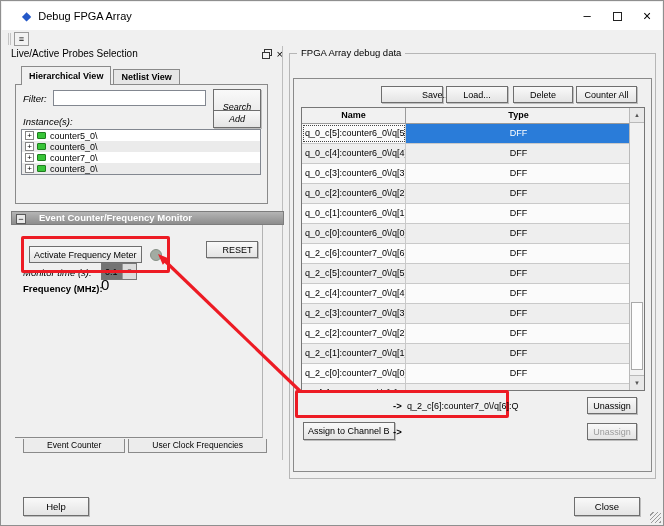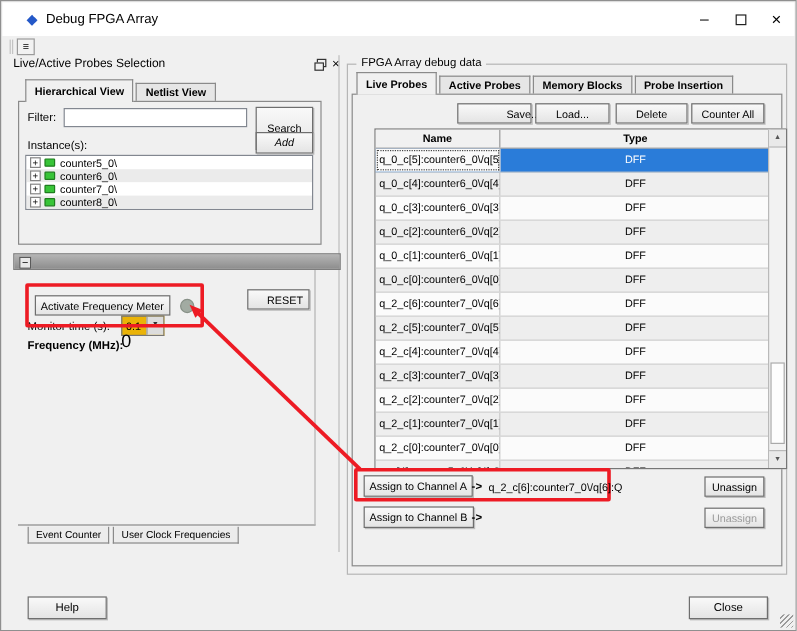--- a/index.html
+++ b/index.html
@@ -35,21 +35,21 @@
   .tabbar { position:absolute; display:flex; align-items:flex-end; }
   .tab { font-size:9px; font-weight:bold; padding:0 7px; height:16px; line-height:15px; background:#e6e6e6; border:1px solid #8a8a8a; border-bottom:none; margin-right:2px; white-space:nowrap; }
   .tab.active { height:19px; line-height:18px; background:#f0f0f0; z-index:3; }
   .left-tabs { left:20px; top:65px; height:19px;align-items:flex-end; }
   .right-tabs { left:296px; top:59px; height:19px; }
 
   .panel { position:absolute; border:1px solid #8a8a8a; background:#f0f0f0; z-index:1; }
   .left-tab-frame { left:14px; top:83px; width:253px; height:120px; }
   .right-tab-frame { left:292px; top:77px; width:359px; height:394px; }
 
-  .lbl { position:absolute; font-size:9.5px; z-index:2; }
+  .lbl { position:absolute; font-size:9.5px; z-index:2;font-style:italic; }
   .filter-input { position:absolute; left:52px; top:89px; width:153px; height:16px; border:1px solid #828790; background:#fff; font-size:9.5px; padding:0 3px; z-index:2; }
 
   .btn { position:absolute; font-family:"Liberation Sans", sans-serif; font-size:9px; color:#000; background:linear-gradient(#f9f9f9,#e4e4e4); border:1px solid #6e6e6e; box-shadow:1px 1px 0 #bdbdbd; padding:0 4px; z-index:2; white-space:nowrap; }
 
   .inst-list { position:absolute; left:20px; top:128px; width:240px; height:46px; background:#fff; border:1px solid #828790; overflow:hidden; z-index:2; }
   .inst-row { display:flex; align-items:center; height:11px; padding-left:3px; font-size:9px; background:#fff; }
   .inst-row.alt { background:#ebebeb; }
   .expander { width:9px; height:9px; border:1px solid #848484; background:#fff; font-size:8px; line-height:7px; text-align:center; margin-right:3px; flex:none; }
   .chip { width:9px; height:7px; background:var(--green,#38c438); border:1px solid #1f7d1f; border-radius:1px; margin-right:4px; flex:none; }
   .inst-label { white-space:nowrap; }
@@ -58,37 +58,37 @@
   .collapse { position:absolute; left:4px; top:2px; width:10px; height:10px; background:#e9e9e9; border:1px solid #5a5a5a; color:#000; font-size:9px; line-height:8px; text-align:center; font-weight:normal; }
 
   .freq-frame { position:absolute; left:14px; top:224px; width:248px; height:213px; border-right:1px solid #b3b3b3; border-bottom:1px solid #8a8a8a; z-index:1; }
 
   .red-box { border:3px solid var(--red,#ed1b24); border-radius:2px; z-index:10; }
   .red-box-a { position:absolute; left:20px; top:235px; display:inline-flex; align-items:center; padding:7px 5px; z-index:10; }
   .led { width:12px; height:12px; border-radius:50%; background:var(--led,#a2aba2); border:1px solid #879087; margin-left:8px; }
   .red-box-a .btn { position:static; height:17px; box-shadow:none; }
 
   .reset { left:205px; top:240px; width:52px; height:17px;padding-left:15px; }
-  .combo { position:absolute; left:100px; top:262px; width:36px; height:17px; background:#eab308; border:1px solid #767676; z-index:2; }
+  .combo { position:absolute; left:100px; top:262px; width:36px; height:17px; background:#737373; border:1px solid #767676; z-index:2; }
   .combo-val { position:absolute; left:3px; top:1px; font-size:9px; line-height:14px; }
   .combo-btn { position:absolute; right:0; top:0; bottom:0; width:14px; background:#dcdcdc; border-left:1px solid #9a9a9a; font-size:6px; line-height:15px; text-align:center; color:#333; }
 
   .freq-label { position:absolute; left:22px; top:282px; font-size:9.5px; font-weight:bold; z-index:2; }
   .freq-value { position:absolute; left:100px; top:275px; font-size:15px; z-index:2; }
   .signal { position:absolute; left:22px; top:300px; font-size:9.5px; z-index:2; }
 
   .bottom-tabs { position:absolute; left:22px; top:436px; height:19px; display:flex; align-items:flex-start; z-index:2; }
-  .btab { font-size:8.5px; padding:0 6px; height:14px; line-height:13px; margin-top:2px; background:#ececec; border:1px solid #8a8a8a; border-top:none; margin-right:3px; white-space:nowrap; }
+  .btab { font-size:8.5px; padding:0 23px; height:14px; line-height:13px; margin-top:2px; background:#ececec; border:1px solid #8a8a8a; border-top:none; margin-right:3px; white-space:nowrap; }
   .btab.active { height:17px; line-height:16px; margin-top:0; background:#f0f0f0; border-top:1px solid #f0f0f0; }
 
   
   .groupbox { position:absolute; left:288px; top:52px; width:367px; height:426px; border:1px solid #b6b6b6; }
   .legend { position:absolute; left:296px; top:46px; padding:0 4px; background:#f0f0f0; font-size:9.5px; z-index:2; }
 
-  .table { position:absolute; left:311px; top:106px; width:344px; height:284px; border:1px solid #767676; background:#fff; overflow:hidden; z-index:2; }
+  .table { position:absolute; left:300px; top:106px; width:344px; height:284px; border:1px solid #767676; background:#fff; overflow:hidden; z-index:2; }
   .thead { display:flex; height:16px; width:329px; background:#f1f1f1; border-bottom:1px solid #9a9a9a; }
   .th { font-size:9px; font-weight:bold; line-height:15px; text-align:center; }
   .th.name { width:104px; border-right:1px solid #9a9a9a; }
   .th.type { flex:1; }
   .tbody { width:329px; }
   .trow { display:flex; height:20px; border-bottom:1px solid #c9c9c9; background:#fbfbfb; }
   .trow.alt { background:#eeeeee; }
   .td { font-size:9px; line-height:19px; white-space:nowrap; overflow:hidden; }
   .td.name { width:104px; padding-left:3px; border-right:1px solid #c9c9c9; }
   .td.type { flex:1; text-align:center; }
@@ -157,21 +157,21 @@
   <div class="dock-edge"></div>
 
   <div class="tabbar left-tabs">
     <div class="tab active">Hierarchical View</div>
     <div class="tab">Netlist View</div>
   </div>
   <div class="panel left-tab-frame"></div>
 
   <span class="lbl" style="left:22px; top:92px;">Filter:</span>
   <input class="filter-input" value="" style="">
-  <button class="btn" style="left:212px; top:88px; width:48px; height:36px;">Search</button>
+  <button class="btn" style="left:212px; top:88px; width:48px; height:36px;font-style:italic;">Search</button>
 
   <span class="lbl" style="left:22px; top:115px;">Instance(s):</span>
   <button class="btn" style="left:212px; top:109px; width:48px; height:18px;font-style:italic;">Add</button>
   <div class="inst-list">
       <div class="inst-row">
         <span class="expander">+</span>
         <span class="chip"></span>
         <span class="inst-label">counter5_0\</span>
       </div>
       <div class="inst-row alt">
@@ -186,20 +186,21 @@
       </div>
       <div class="inst-row alt">
         <span class="expander">+</span>
         <span class="chip"></span>
         <span class="inst-label">counter8_0\</span>
       </div>
     </div>
 
   <div class="sec-header">
     <span class="collapse">−</span>
+    <span>Event Counter/Frequency Monitor</span>
   </div>
 
   <div class="freq-frame"></div>
 
   <div class="red-box red-box-a">
     <button class="btn">Activate Frequency Meter</button>
     <span class="led"></span>
   </div>
   <button class="btn reset">RESET</button>
 
@@ -213,26 +214,20 @@
   <span class="freq-value">0</span>
 
   <div class="bottom-tabs">
     <div class="btab">Event Counter</div>
     <div class="btab">User Clock Frequencies</div>
   </div>
 
   <div class="groupbox"></div>
   <span class="legend">FPGA Array debug data</span>
 
-  <div class="tabbar right-tabs">
-    <div class="tab active">Live Probes</div>
-    <div class="tab">Active Probes</div>
-    <div class="tab">Memory Blocks</div>
-    <div class="tab">Probe Insertion</div>
-  </div>
   <div class="panel right-tab-frame"></div>
 
   <button class="btn" style="left:380px; top:85px; width:62px; height:17px;padding-left:40px;">Save...</button>
   <button class="btn" style="left:445px; top:85px; width:62px; height:17px;">Load...</button>
   <button class="btn" style="left:512px; top:85px; width:60px; height:17px;">Delete</button>
   <button class="btn" style="left:575px; top:85px; width:61px; height:17px;">Counter All</button>
 
   <div class="table">
     <div class="thead">
       <div class="th name">Name</div>
@@ -296,21 +291,20 @@
           <div class="td type">DFF</div>
         </div>
       </div>
     <div class="vscroll">
       <div class="sb-btn up">▲</div>
       <div class="sb-thumb"></div>
       <div class="sb-btn down">▼</div>
     </div>
   </div>
 
-  <button class="btn cha-btn">Assign to Channel A</button>
   <span class="arrow-a">-&gt;</span>
   <span class="cha-val">q_2_c[6]:counter7_0\/q[6]:Q</span>
   <button class="btn una-a">Unassign</button>
 
   <button class="btn chb-btn">Assign to Channel B</button>
   <span class="arrow-b">-&gt;</span>
   <button class="btn una-b">Unassign</button>
 
   <div class="red-box red-box-b"></div>
 

